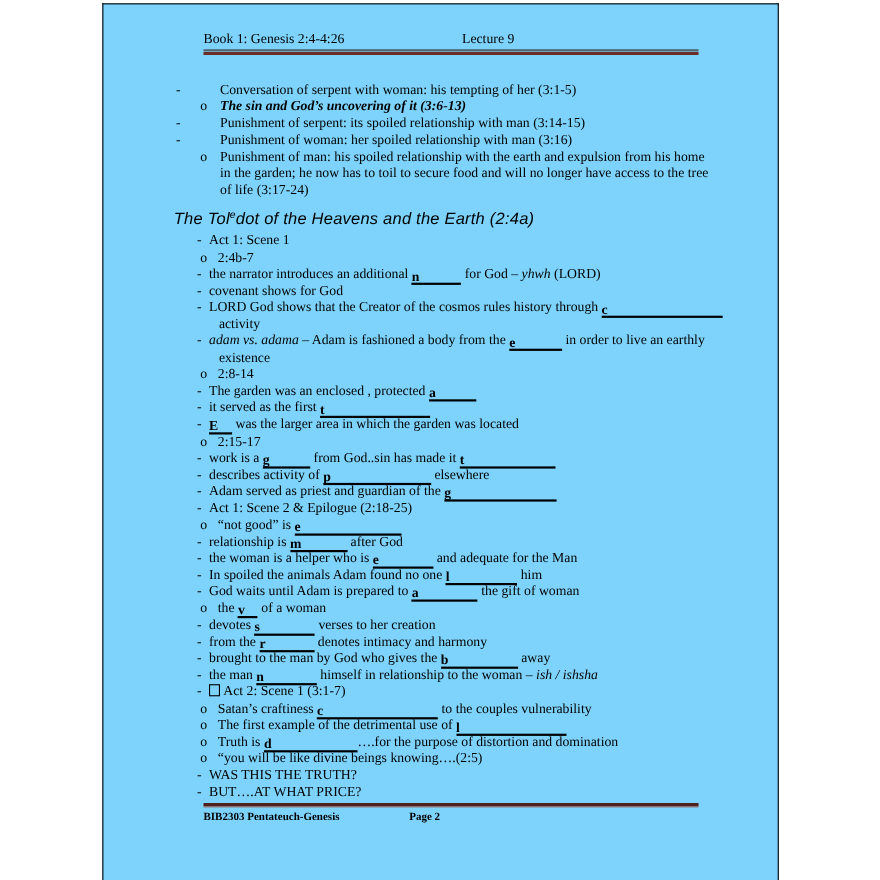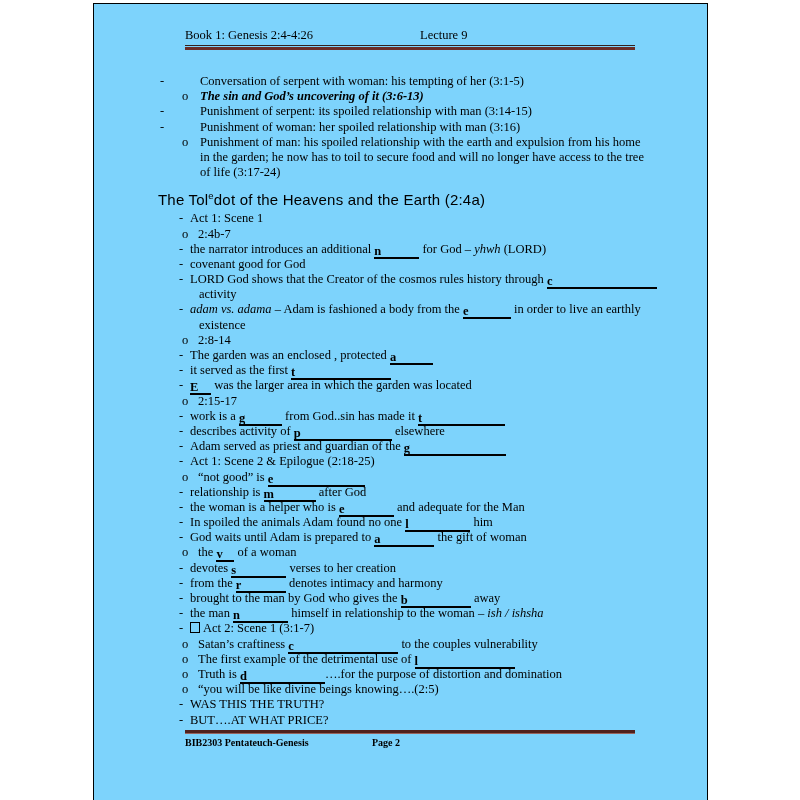--- a/index.html
+++ b/index.html
@@ -51,20 +51,21 @@
   .blank b{font-weight:bold;}
   .box{
     display:inline-block;width:8px;height:9px;border:1px solid #000;
     margin-right:3px;vertical-align:-1px;
   }
   
   .heading{
     margin-left:64px;margin-top:7px;
     font-family:"Liberation Sans", sans-serif;font-size:15px;line-height:18px;
     letter-spacing:0.2px;
+    font-style:italic;
   }
   .heading sup{font-size:9.5px;}
 </style>
 </head>
 <body>
 
 <div class="page">
 
   <div class="header">
     <span class="h-left">Book 1: Genesis 2:4-4:26</span>
@@ -81,21 +82,21 @@
       <div class="li cont s1"><span>in the garden; he now has to toil to secure food and will no longer have access to the tree</span></div>
       <div class="li cont s1"><span>of life (3:17-24)</span></div>
     </div>
 
   <div class="heading"><span>The Tol</span><sup>e</sup><span>dot of the Heavens and the Earth (2:4a)</span></div>
 
   <div class="list" id="list2">
       <div class="li s2 bd"><span class="bullet">-</span><span>Act 1: Scene 1</span></div>
       <div class="li s2 bo"><span class="bullet">o</span><span>2:4b-7</span></div>
       <div class="li s2 bd"><span class="bullet">-</span><span>the narrator introduces an additional </span><span class="blank" style="width: 45px;"><b>n</b></span><span> for God – </span><span class="it">yhwh</span><span> (LORD)</span></div>
-      <div class="li s2 bd"><span class="bullet">-</span><span>covenant good for God</span></div>
+      <div class="li s2 bd"><span class="bullet">-</span><span>covenant shows for God</span></div>
       <div class="li s2 bd"><span class="bullet">-</span><span>LORD God shows that the Creator of the cosmos rules history through </span><span class="blank" style="width: 110px;"><b>c</b></span></div>
       <div class="li cont s2"><span>activity</span></div>
       <div class="li s2 bd"><span class="bullet">-</span><span class="it">adam vs. adama</span><span> – Adam is fashioned a body from the </span><span class="blank" style="width: 48px;"><b>e</b></span><span> in order to live an earthly</span></div>
       <div class="li cont s2"><span>existence</span></div>
       <div class="li s2 bo"><span class="bullet">o</span><span>2:8-14</span></div>
       <div class="li s2 bd"><span class="bullet">-</span><span>The garden was an enclosed , protected </span><span class="blank" style="width: 43px;"><b>a</b></span></div>
       <div class="li s2 bd"><span class="bullet">-</span><span>it served as the first </span><span class="blank" style="width: 100px;"><b>t</b></span></div>
       <div class="li s2 bd"><span class="bullet">-</span><span class="blank" style="width: 21px;"><b>E</b></span><span> was the larger area in which the garden was located</span></div>
       <div class="li s2 bo"><span class="bullet">o</span><span>2:15-17</span></div>
       <div class="li s2 bd"><span class="bullet">-</span><span>work is a </span><span class="blank" style="width: 43px;"><b>g</b></span><span> from God..sin has made it </span><span class="blank" style="width: 87px;"><b>t</b></span></div>

